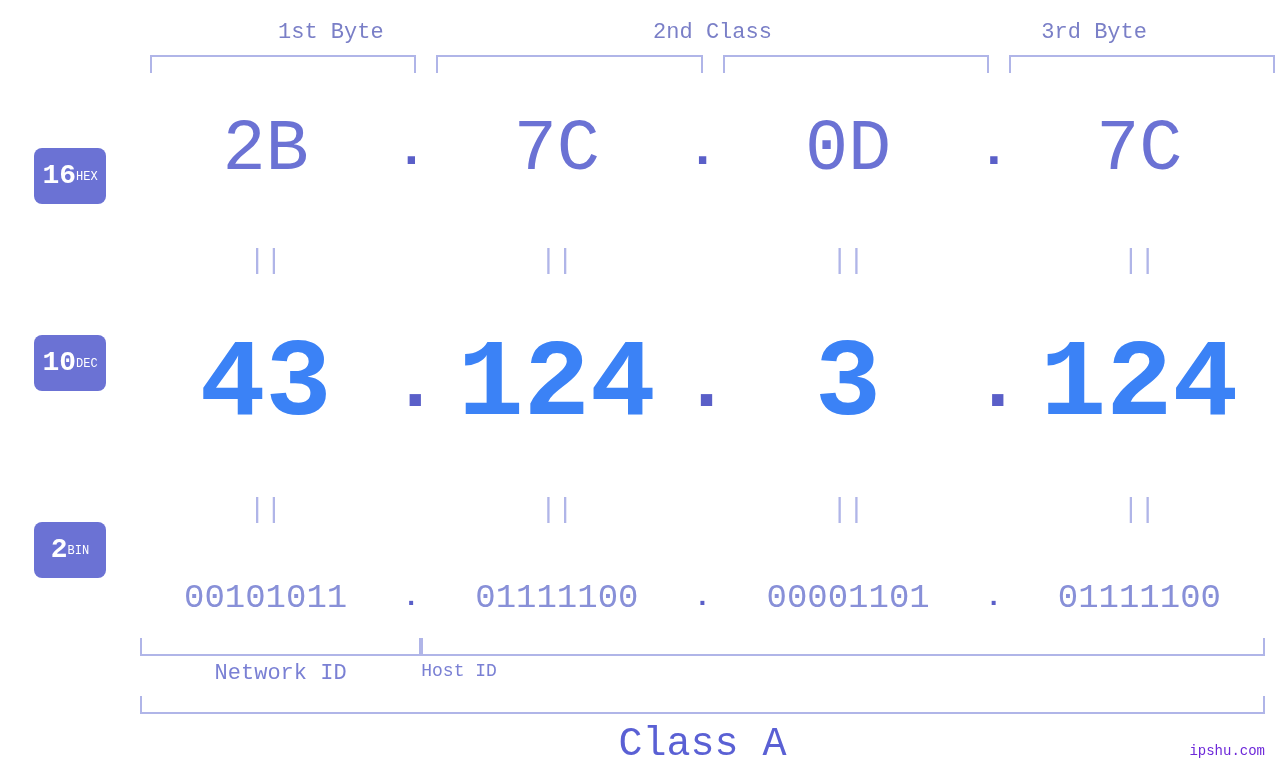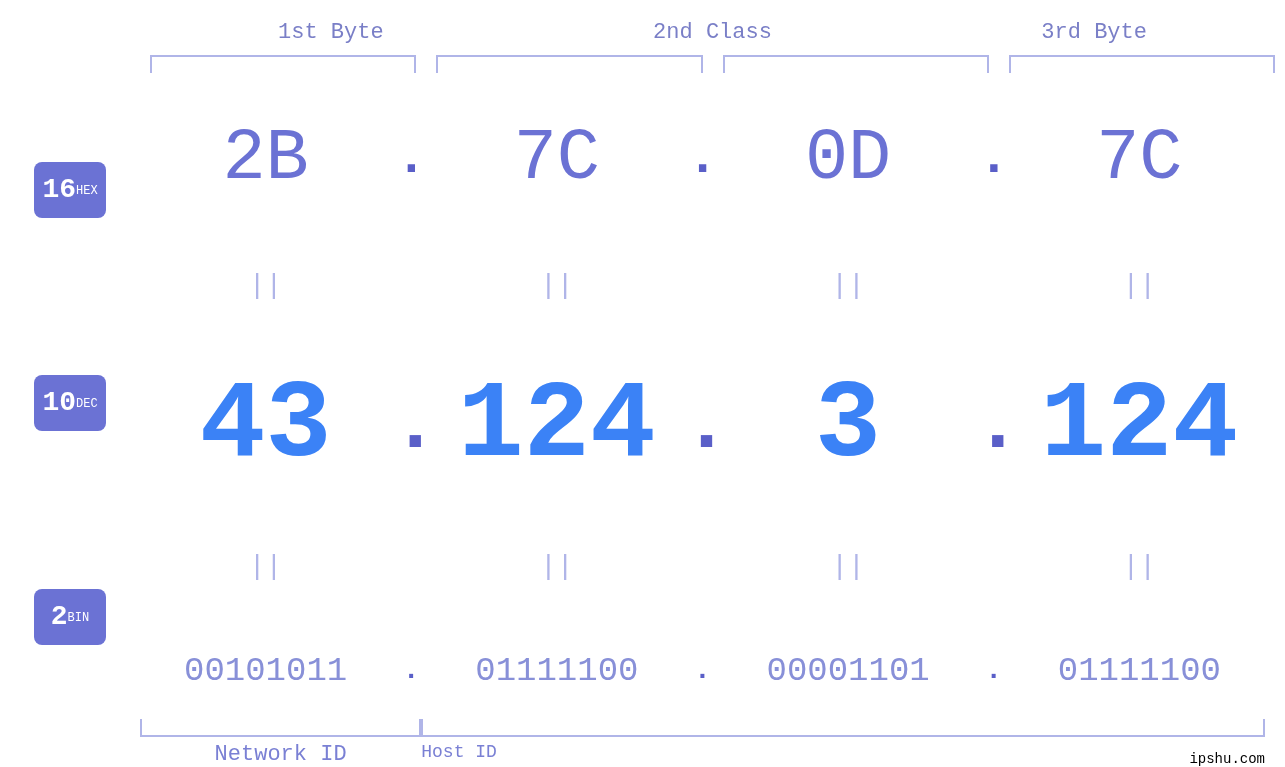--- a/index.html
+++ b/index.html
@@ -231,23 +231,23 @@
 
     .class-label {
       text-align: center;
       color: #5a60d4;
       font-size: 40px;
       font-family: 'Courier New', Courier, monospace;
     }
 
     .watermark {
       position: absolute;
-      bottom: 0;
+      bottom: 8px;
       right: 20px;
-      color: #000000;
+      color: #6d28d9;
       font-size: 14px;
       font-family: 'Courier New', Courier, monospace;
     }
 
     .dot-cell-placeholder {
       width: 40px;
     }
   </style>
 </head>
 <body>
@@ -367,16 +367,20 @@
     <div class="brackets-bottom">
       <div class="bracket-network"></div>
       <div class="bracket-host"></div>
     </div>
     <div class="labels-row">
       <div class="network-label">Network ID</div>
       <div class="host-label">Host ID</div>
     </div>
   </div>
 
+  <div class="class-section">
+    <div class="class-outer-bracket"></div>
+    <div class="class-label">Class A</div>
+  </div>
 
   <div class="watermark">ipshu.com</div>
 
 </div>
 
 </body></html>

